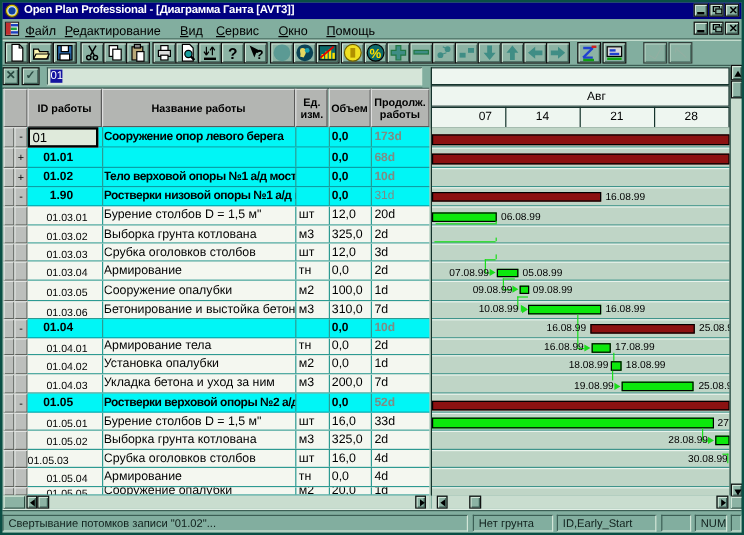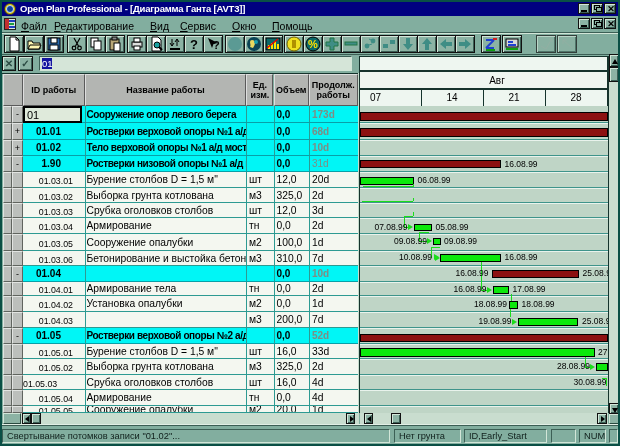--- a/index.html
+++ b/index.html
@@ -250,21 +250,20 @@
 <span style="position:absolute;left:289px;top:2.5px;font-size:10px;font-weight:bold;color:#7e8c84">173d</span>
 </div>
 <div class="sel" style="left:3px;top:123px;width:9px;height:17px"></div>
 <div class="sel" style="left:12px;top:123px;width:11px;height:17px;line-height:15px;font-size:9px">+</div>
 <div class="a" style="left:23px;top:123px;width:334.5px;height:17px;background:#00f6f6;border-bottom:1px solid #08a0a8;overflow:hidden">
 <span style="position:absolute;left:61.5px;top:0;width:1px;height:17px;background:#2d9a92"></span>
 <span style="position:absolute;left:223.3px;top:0;width:1px;height:17px;background:#2d9a92"></span>
 <span style="position:absolute;left:250.5px;top:0;width:1px;height:17px;background:#2d9a92"></span>
 <span style="position:absolute;left:286px;top:0;width:1px;height:17px;background:#2d9a92"></span>
 <span style="position:absolute;left:0;top:2.5px;width:38px;text-align:right;font-size:10px;font-weight:bold">01.01</span>
-<span style="position:absolute;left:63.5px;top:2.5px;width:159px;font-size:10px;font-weight:bold;white-space:nowrap;overflow:hidden;letter-spacing:-0.4px">Ростверки верховой опоры №1 а/д</span>
 <span style="position:absolute;left:253.5px;top:2.5px;font-size:10px;font-weight:bold">0,0</span>
 <span style="position:absolute;left:289px;top:2.5px;font-size:10px;font-weight:bold;color:#7e8c84">68d</span>
 </div>
 <div class="sel" style="left:3px;top:140px;width:9px;height:16px"></div>
 <div class="sel" style="left:12px;top:140px;width:11px;height:16px;line-height:14px;font-size:9px">+</div>
 <div class="a" style="left:23px;top:140px;width:334.5px;height:16px;background:#00f6f6;border-bottom:1px solid #08a0a8;overflow:hidden">
 <span style="position:absolute;left:61.5px;top:0;width:1px;height:16px;background:#2d9a92"></span>
 <span style="position:absolute;left:223.3px;top:0;width:1px;height:16px;background:#2d9a92"></span>
 <span style="position:absolute;left:250.5px;top:0;width:1px;height:16px;background:#2d9a92"></span>
 <span style="position:absolute;left:286px;top:0;width:1px;height:16px;background:#2d9a92"></span>
@@ -401,20 +400,21 @@
 <span style="position:absolute;left:289px;top:2px;font-size:10.3px;font-weight:normal;color:#000">1d</span>
 </div>
 <div class="sel" style="left:3px;top:312px;width:9px;height:16px"></div>
 <div class="sel" style="left:12px;top:312px;width:11px;height:16px;line-height:14px;font-size:9px"></div>
 <div class="a" style="left:23px;top:312px;width:334.5px;height:16px;background:#f4f7f0;border-bottom:1px solid #2d9a92;overflow:hidden">
 <span style="position:absolute;left:61.5px;top:0;width:1px;height:16px;background:#2d9a92"></span>
 <span style="position:absolute;left:223.3px;top:0;width:1px;height:16px;background:#2d9a92"></span>
 <span style="position:absolute;left:250.5px;top:0;width:1px;height:16px;background:#2d9a92"></span>
 <span style="position:absolute;left:286px;top:0;width:1px;height:16px;background:#2d9a92"></span>
 <span style="position:absolute;left:0;top:3px;width:50px;text-align:right;font-size:8.8px;line-height:12px">01.04.03</span>
+<span style="position:absolute;left:63.5px;top:2px;width:159px;font-size:10.3px;font-weight:normal;white-space:nowrap;overflow:hidden;letter-spacing:0">Укладка бетона и уход за ним</span>
 <span style="position:absolute;left:226px;top:2px;font-size:10.3px">м3</span>
 <span style="position:absolute;left:253.5px;top:2px;font-size:10.3px;font-weight:normal">200,0</span>
 <span style="position:absolute;left:289px;top:2px;font-size:10.3px;font-weight:normal;color:#000">7d</span>
 </div>
 <div class="sel" style="left:3px;top:328px;width:9px;height:16px"></div>
 <div class="sel" style="left:12px;top:328px;width:11px;height:16px;line-height:14px;font-size:9px">-</div>
 <div class="a" style="left:23px;top:328px;width:334.5px;height:16px;background:#00f6f6;border-bottom:1px solid #08a0a8;overflow:hidden">
 <span style="position:absolute;left:61.5px;top:0;width:1px;height:16px;background:#2d9a92"></span>
 <span style="position:absolute;left:223.3px;top:0;width:1px;height:16px;background:#2d9a92"></span>
 <span style="position:absolute;left:250.5px;top:0;width:1px;height:16px;background:#2d9a92"></span>
@@ -489,21 +489,21 @@
 <span style="position:absolute;left:253.5px;top:-2px;font-size:10.3px;font-weight:normal">20,0</span>
 <span style="position:absolute;left:289px;top:-2px;font-size:10.3px;font-weight:normal;color:#000">1d</span>
 </div>
 <div class="a" style="left:23px;top:106px;width:59px;height:17px;background:#dfeadb;border:2px solid #000;z-index:5"></div>
 <div class="a" style="left:27px;top:109px;font-size:11px;z-index:6">01</div>
 <div class="a" style="left:352px;top:56px;width:6.5px;height:17px;background:#82ae9f"></div>
 <div class="a" style="left:357.5px;top:73px;width:1px;height:351px;background:#c6dccd"></div>
 <div class="a" style="left:358.5px;top:56px;width:249px;height:14.5px;background:#eef6f0;border:1px solid #15332c"></div>
 <div class="a" style="left:358.5px;top:70.5px;width:249px;height:18px;background:#eef6f0;border:1px solid #15332c;color:#000;font-size:10px;text-align:center;line-height:17px;text-indent:28px">Авг</div>
 <div class="a" style="left:358.5px;top:88.5px;width:249px;height:18px;background:#eef6f0;border:1px solid #15332c"></div>
-<div class="a" style="left:370px;top:92px;width:40px;text-align:left;font-size:10px;color:#000">07</div>
+<div class="a" style="left:370px;top:92px;width:40px;text-align:right;font-size:10px;color:#000">07</div>
 <div class="a" style="left:432px;top:92px;width:40px;text-align:center;font-size:10px;color:#000">14</div>
 <div class="a" style="left:494px;top:92px;width:40px;text-align:center;font-size:10px;color:#000">21</div>
 <div class="a" style="left:556px;top:92px;width:40px;text-align:center;font-size:10px;color:#000">28</div>
 <div class="a" style="left:421px;top:89px;width:1px;height:17px;background:#15332c"></div>
 <div class="a" style="left:483px;top:89px;width:1px;height:17px;background:#15332c"></div>
 <div class="a" style="left:545px;top:89px;width:1px;height:17px;background:#15332c"></div>
 <div class="a" style="left:359.5px;top:106px;width:248px;height:307px;background:#bfd5c6;overflow:hidden" id="chart">
 <span style="position:absolute;left:0px;top:16px;width:248px;height:1px;background:#3f948b"></span>
 <span style="position:absolute;left:0px;top:17px;width:248px;height:1px;background:#e9f3ec"></span>
 <span style="position:absolute;left:0px;top:33px;width:248px;height:1px;background:#3f948b"></span>

